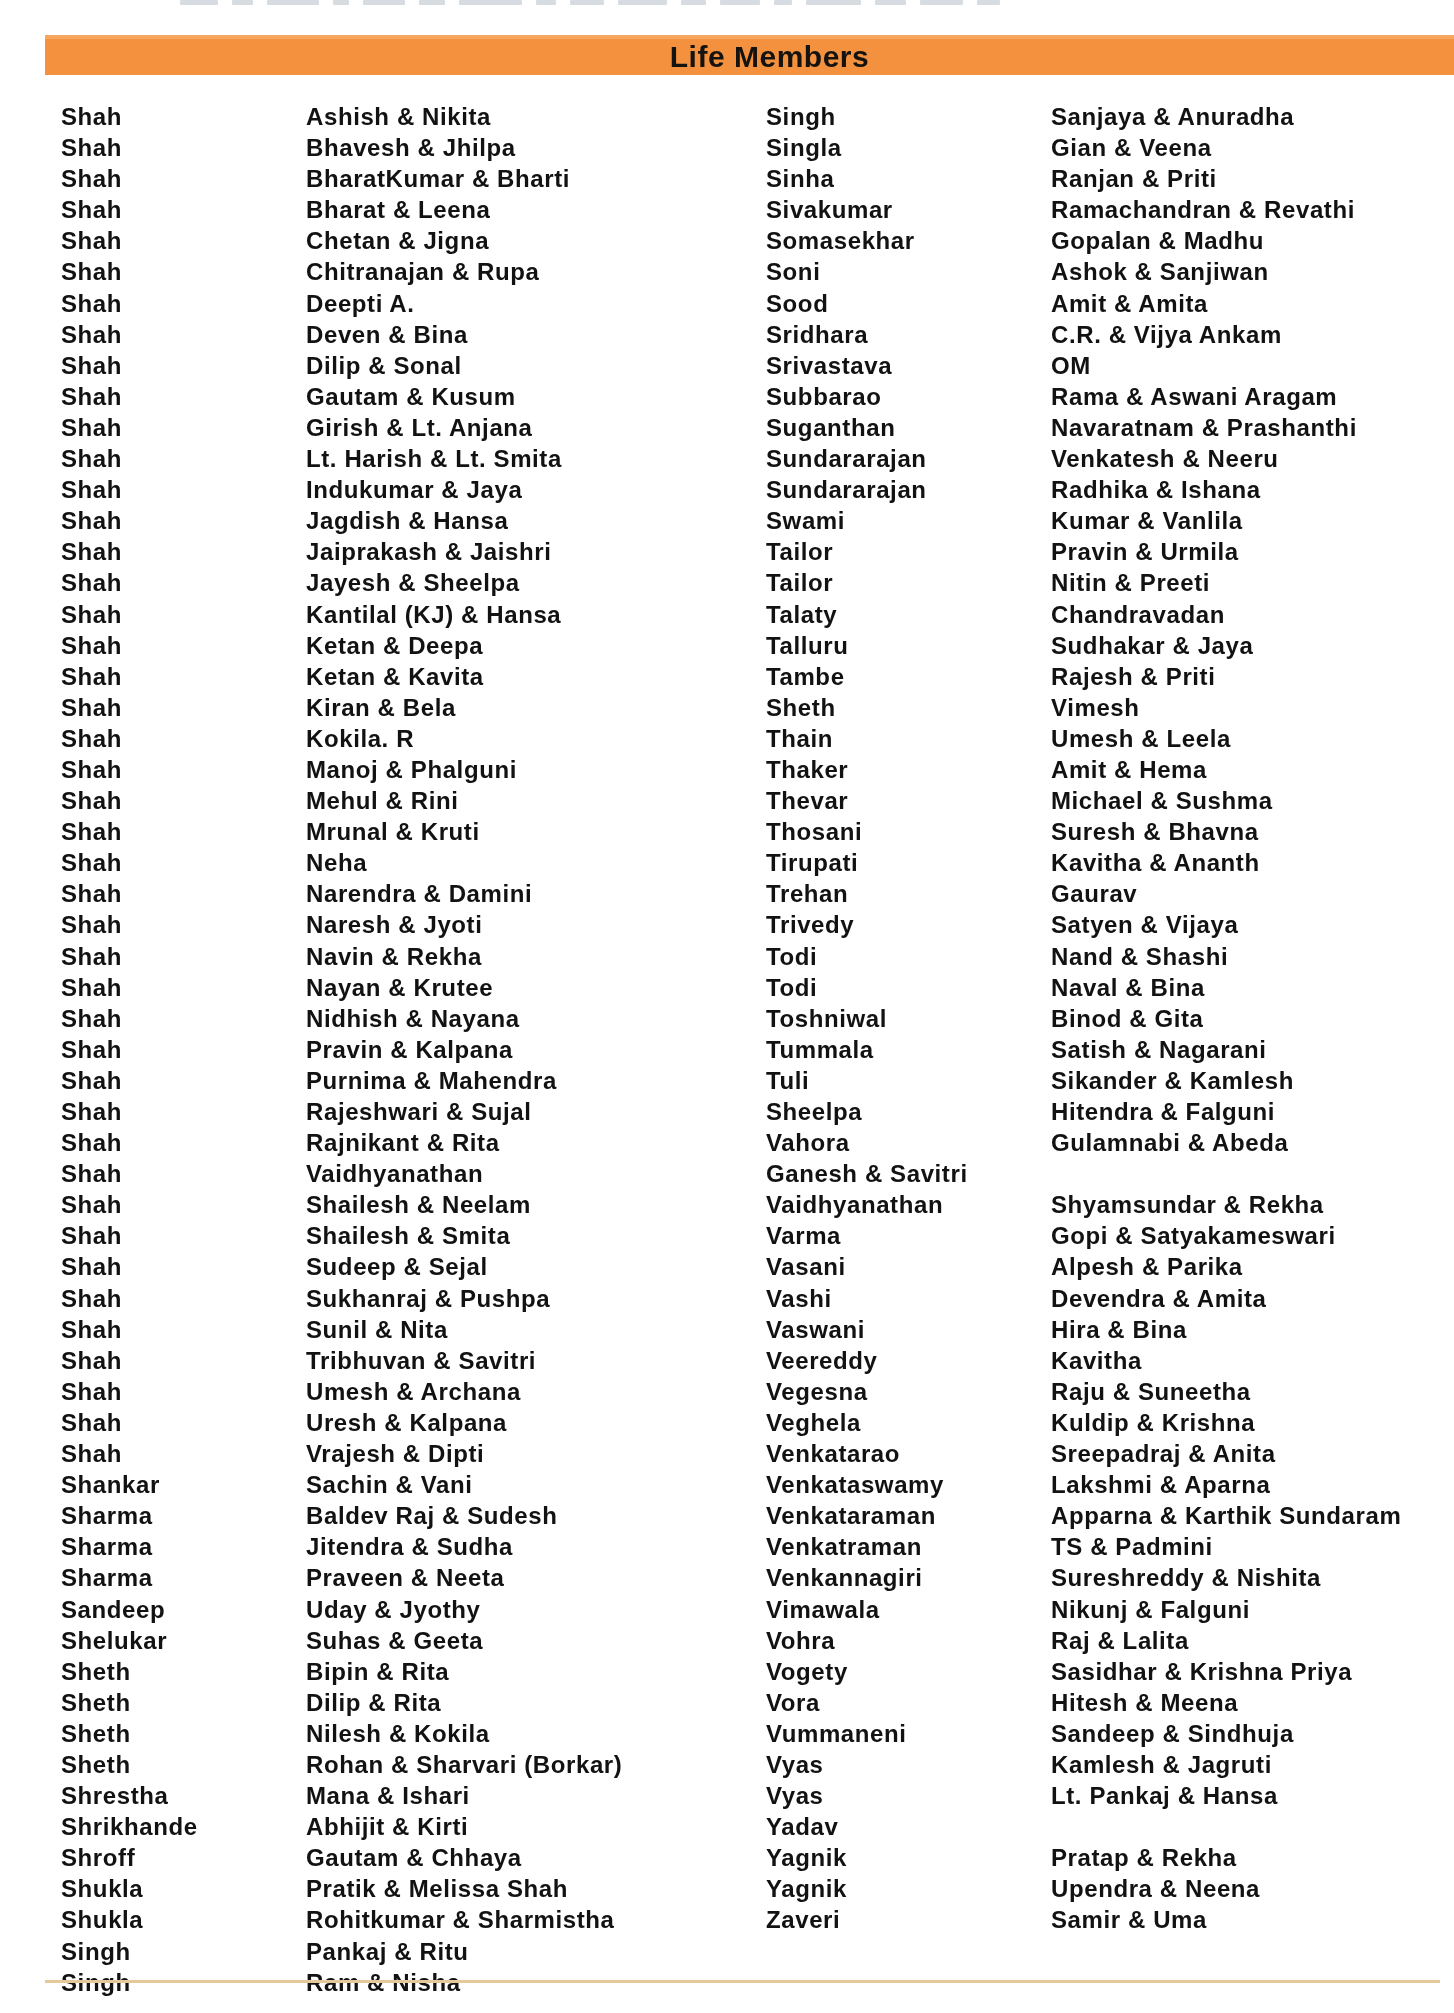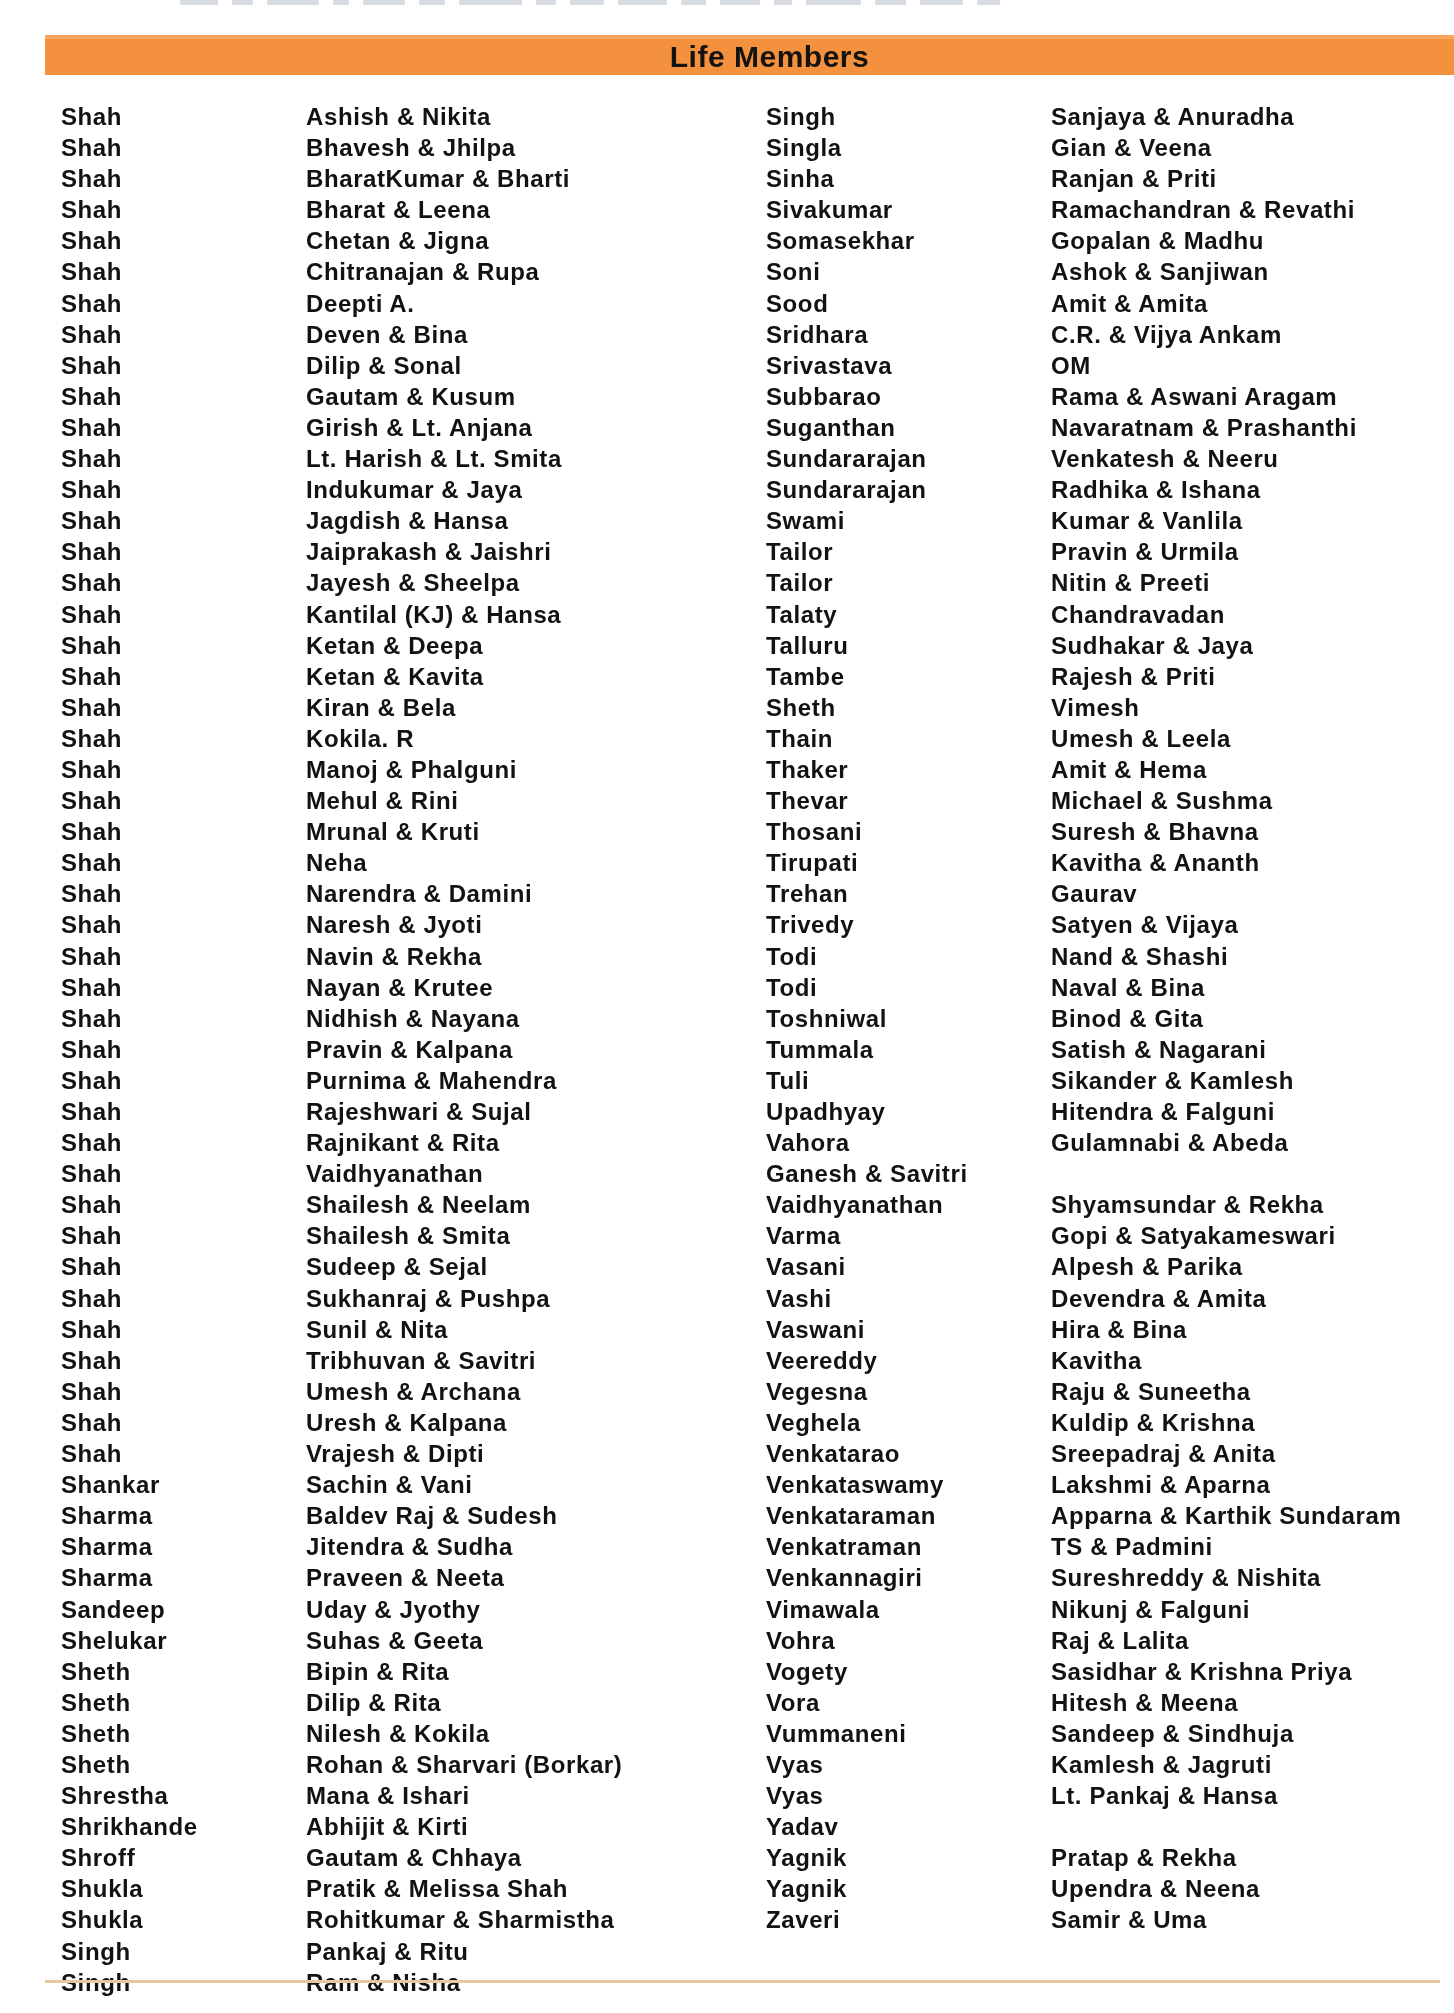--- a/index.html
+++ b/index.html
@@ -270,21 +270,21 @@
       </div>
       <div class="member-row">
         <span class="cell">Shah</span>
         <span class="cell">Purnima &amp; Mahendra</span>
         <span class="cell">Tuli</span>
         <span class="cell">Sikander &amp; Kamlesh</span>
       </div>
       <div class="member-row">
         <span class="cell">Shah</span>
         <span class="cell">Rajeshwari &amp; Sujal</span>
-        <span class="cell">Upadhyay</span>
+        <span class="cell">Sheelpa</span>
         <span class="cell">Hitendra &amp; Falguni</span>
       </div>
       <div class="member-row">
         <span class="cell">Shah</span>
         <span class="cell">Rajnikant &amp; Rita</span>
         <span class="cell">Vahora</span>
         <span class="cell">Gulamnabi &amp; Abeda</span>
       </div>
       <div class="member-row">
         <span class="cell">Shah</span>

